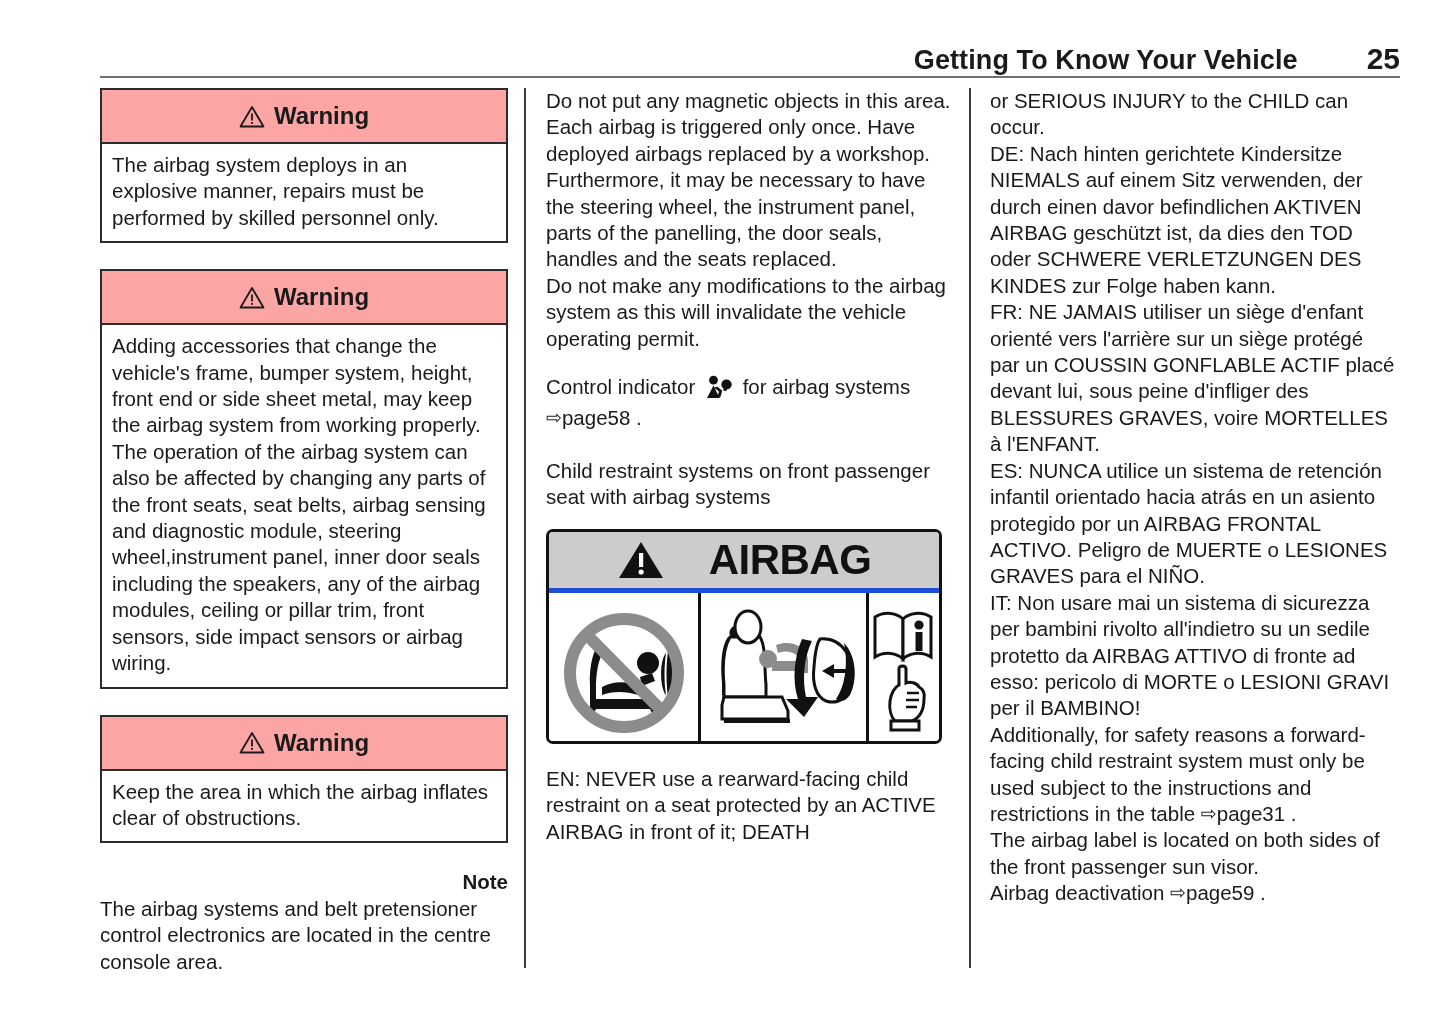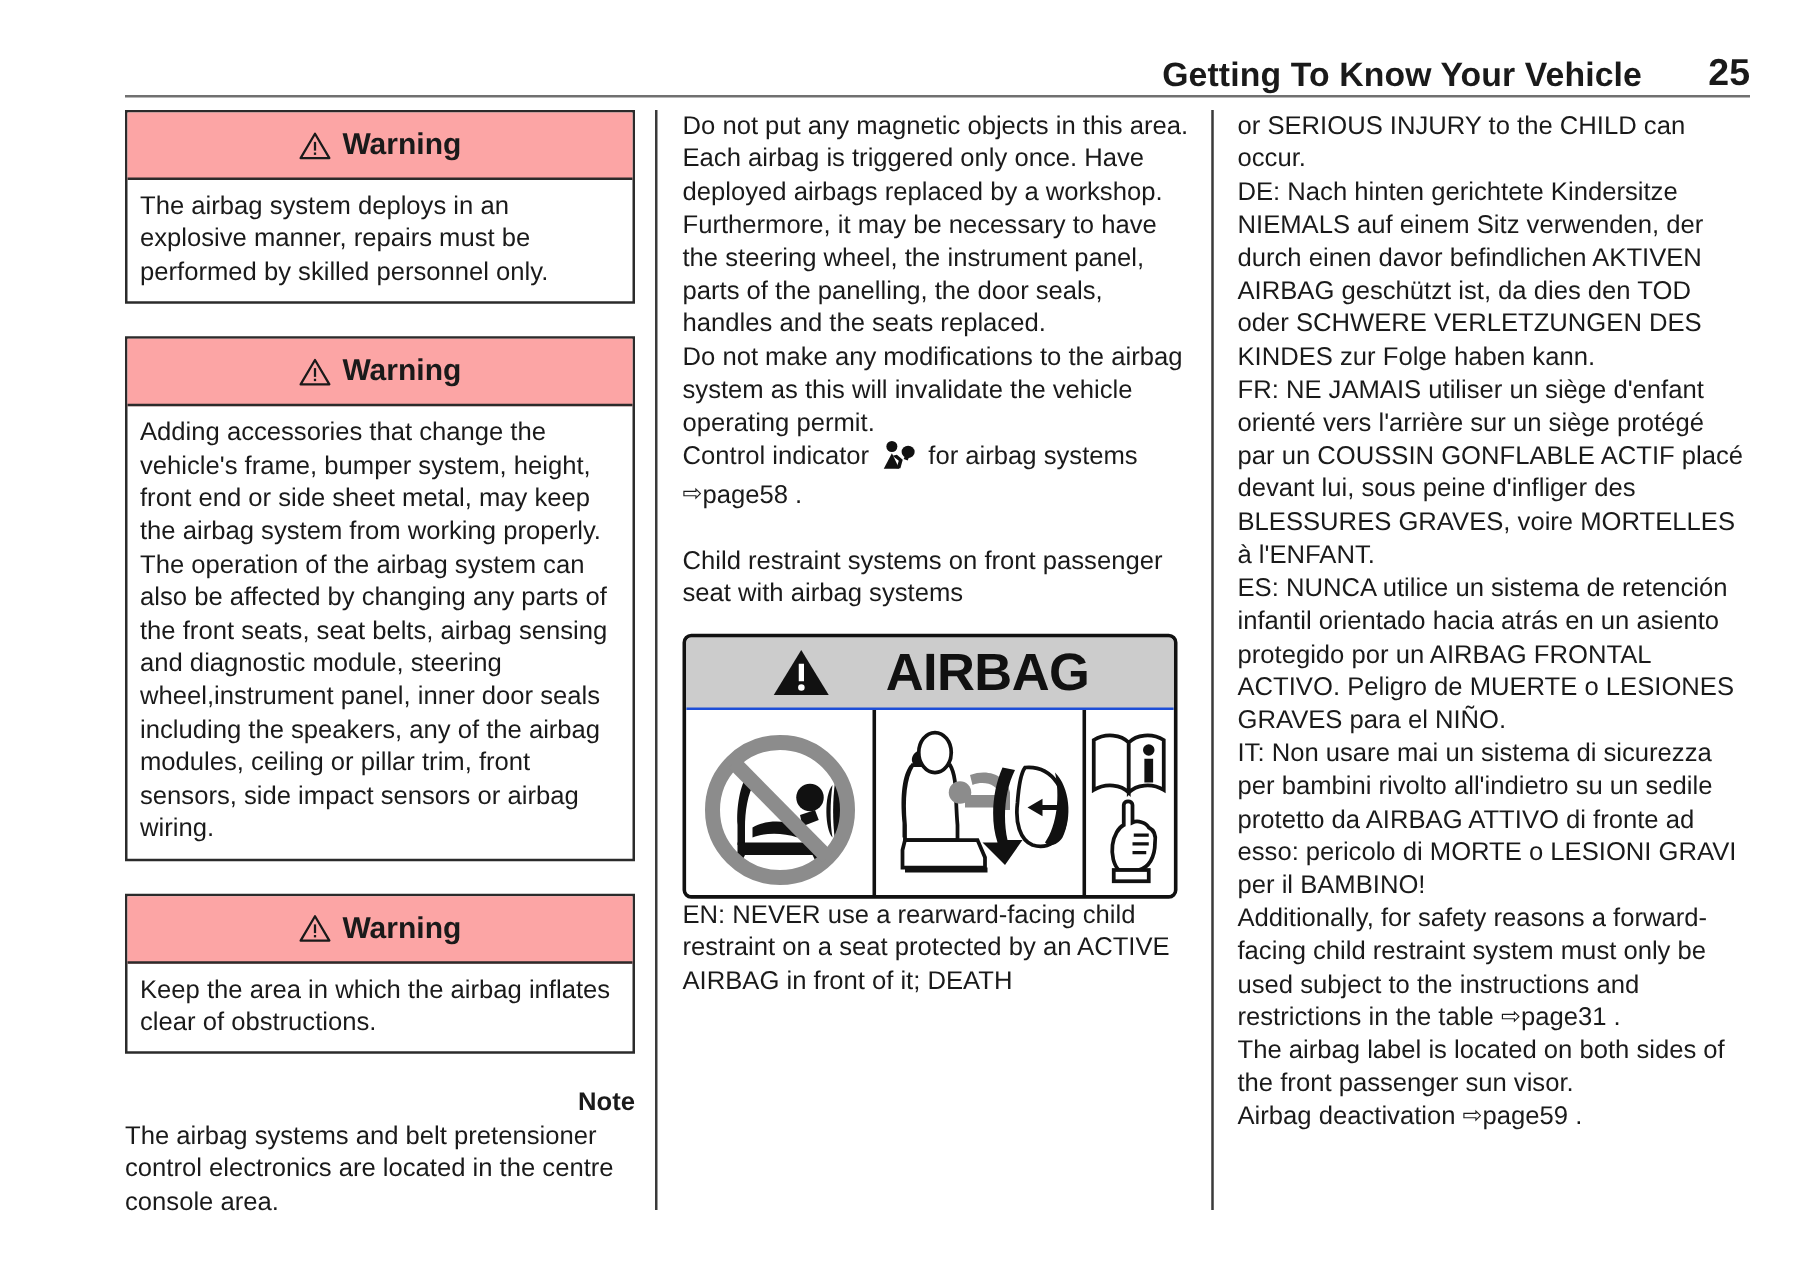--- a/index.html
+++ b/index.html
@@ -31,21 +31,21 @@
     font-size: 27px;
     font-weight: bold;
     letter-spacing: 0.1px;
     color: #1a1a1a;
     line-height: 1;
   }
   .header-page-number {
     font-size: 30px;
     font-weight: bold;
     color: #1a1a1a;
-    margin-left: 53px;
+    margin-left: 69px;
     line-height: 1;
   }
   .header-rule {
     position: absolute;
     left: 100px;
     top: 76px;
     width: 1300px;
     height: 2px;
     background: #707070;
   }
@@ -123,21 +123,21 @@
     text-align: right;
   }
   .sub-heading {
     font-size: 20.5px;
     font-weight: normal;
     line-height: 26.4px;
     color: #1a1a1a;
     margin-top: 26px;
   }
   .para { margin: 0; }
-  .spacer-para { }
+  .spacer-para { margin-top: 22px; }
 
   .inline-icon {
     display: inline-block;
     vertical-align: -5px;
     margin: 0 3px;
   }
   .xref-arrow {
     font-size: 19px;
     vertical-align: 1px;
   }
@@ -148,21 +148,21 @@
     width: 396px;
     border: 3px solid #111111;
     border-radius: 7px;
     background: #ffffff;
     box-sizing: border-box;
     overflow: hidden;
   }
   .airbag-label-head {
     background: #cccccc;
     height: 56px;
-    border-bottom: 2px solid #1d4ed8;
+    border-bottom: 5px solid #1d4ed8;
     display: flex;
     align-items: center;
     justify-content: center;
     gap: 44px;
   }
   .airbag-word {
     font-size: 42px;
     font-weight: bold;
     letter-spacing: -0.5px;
     color: #111111;

